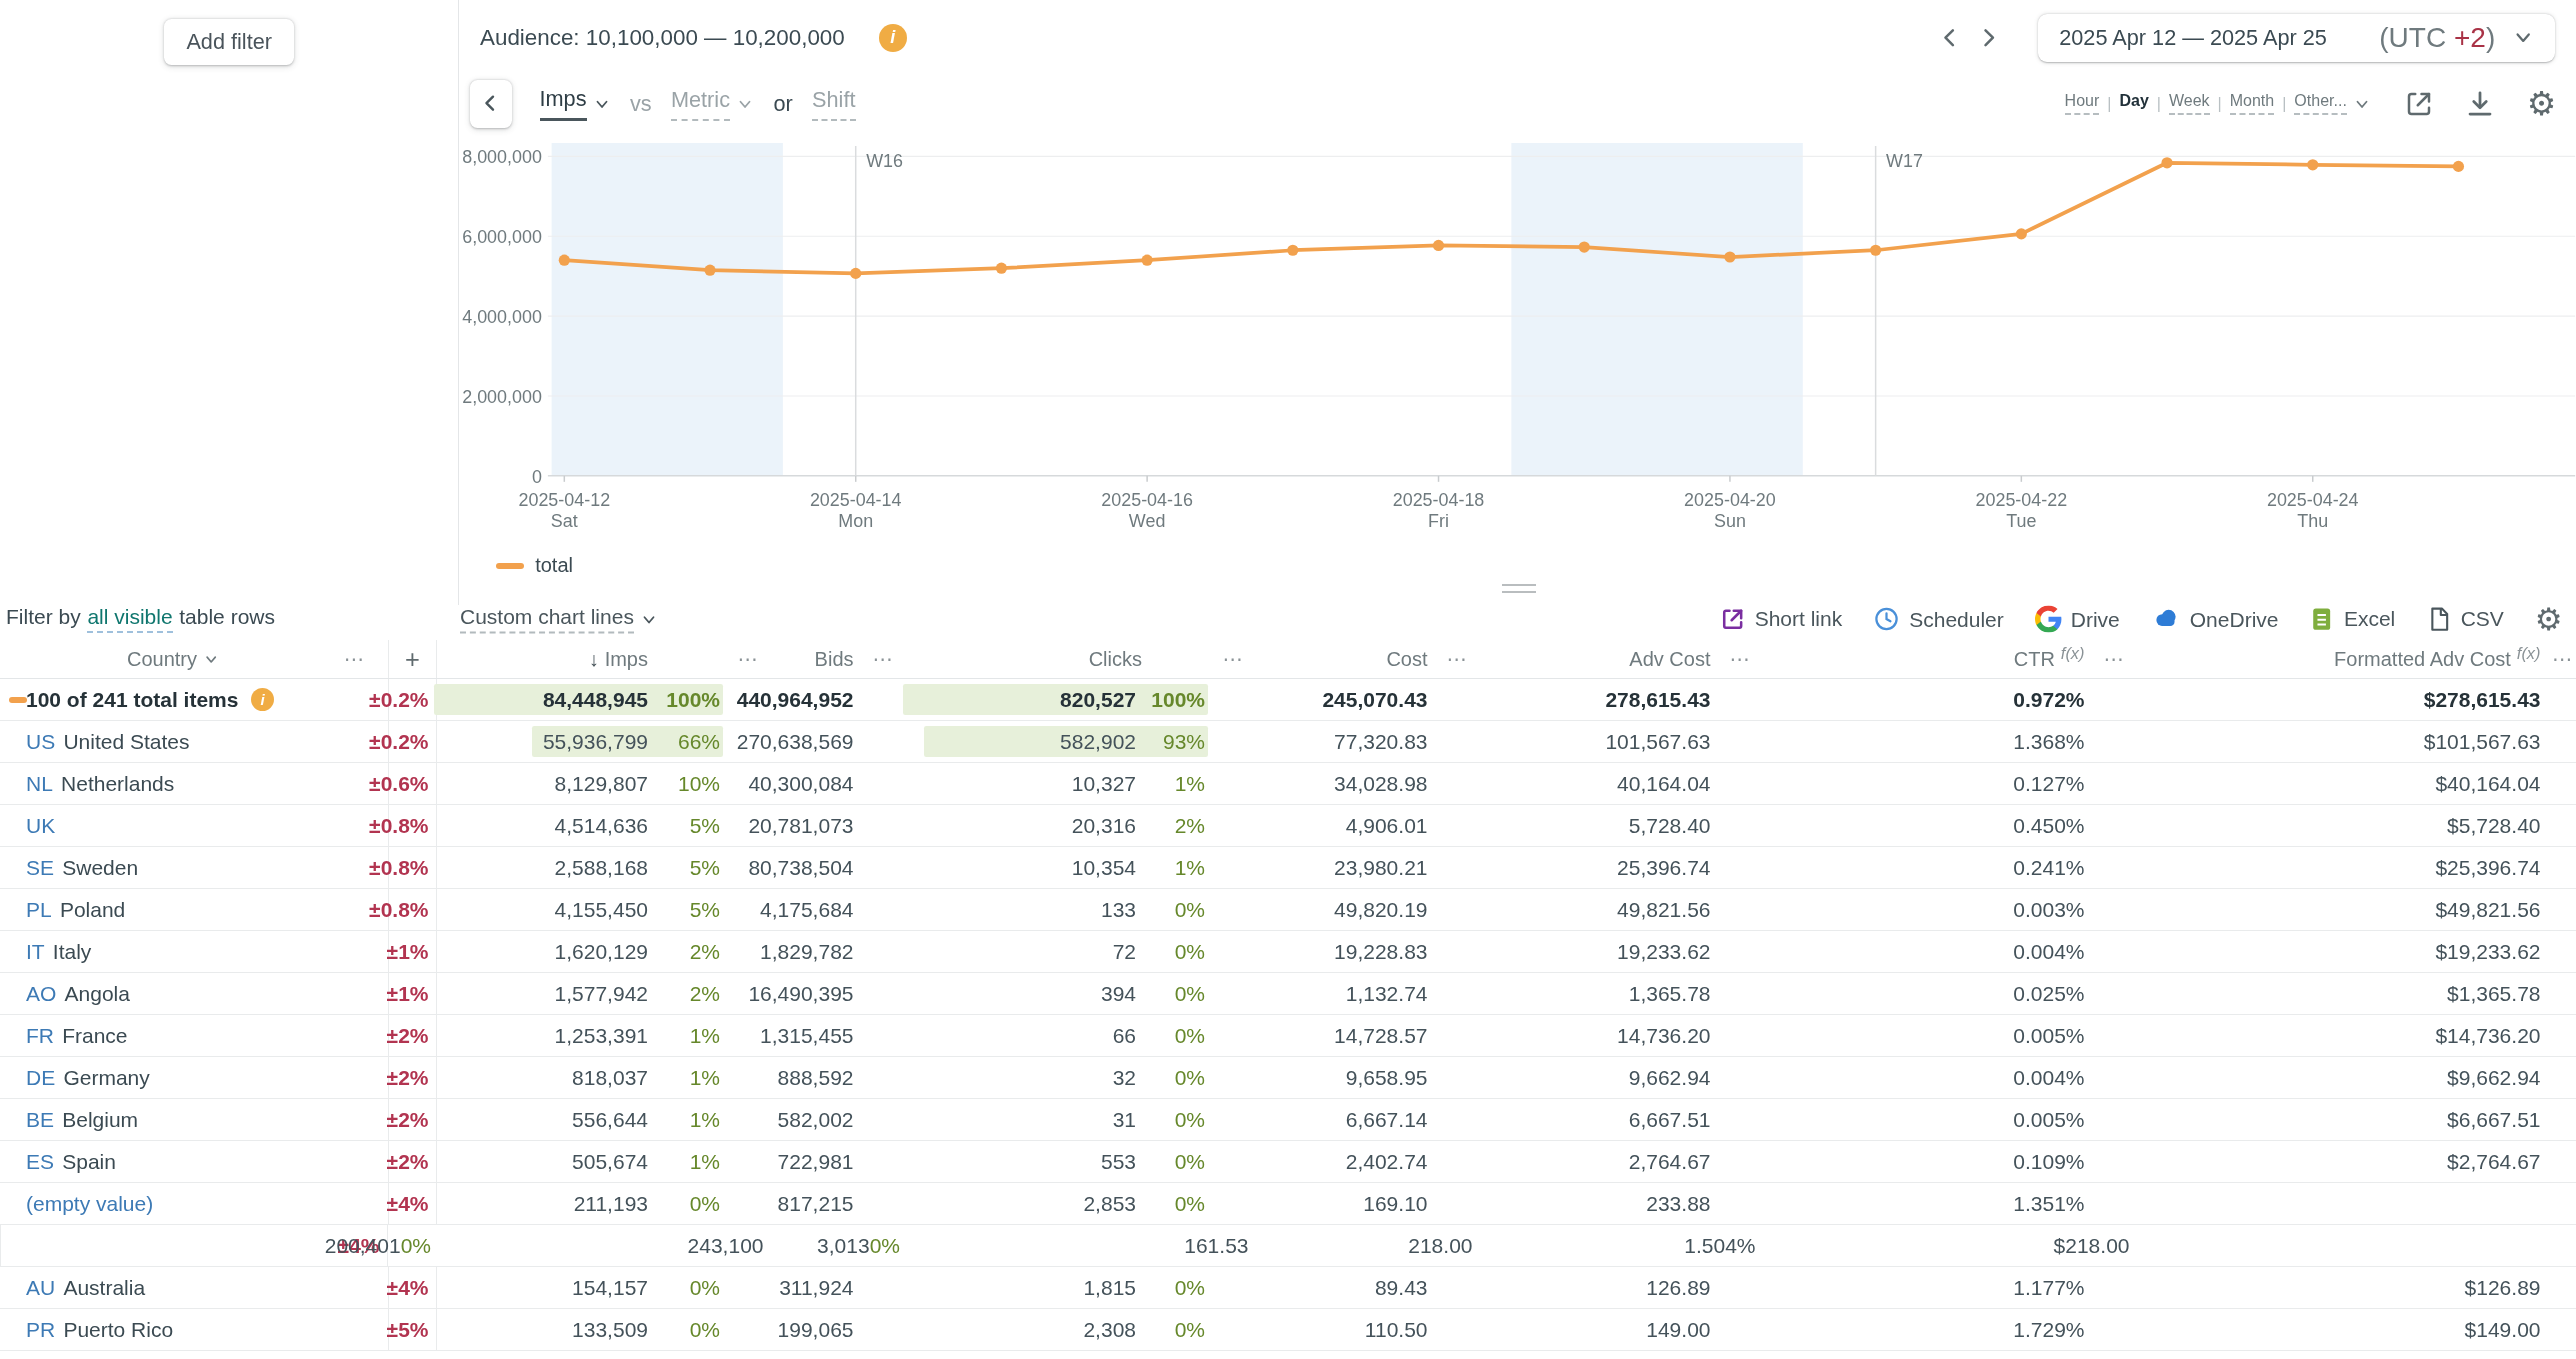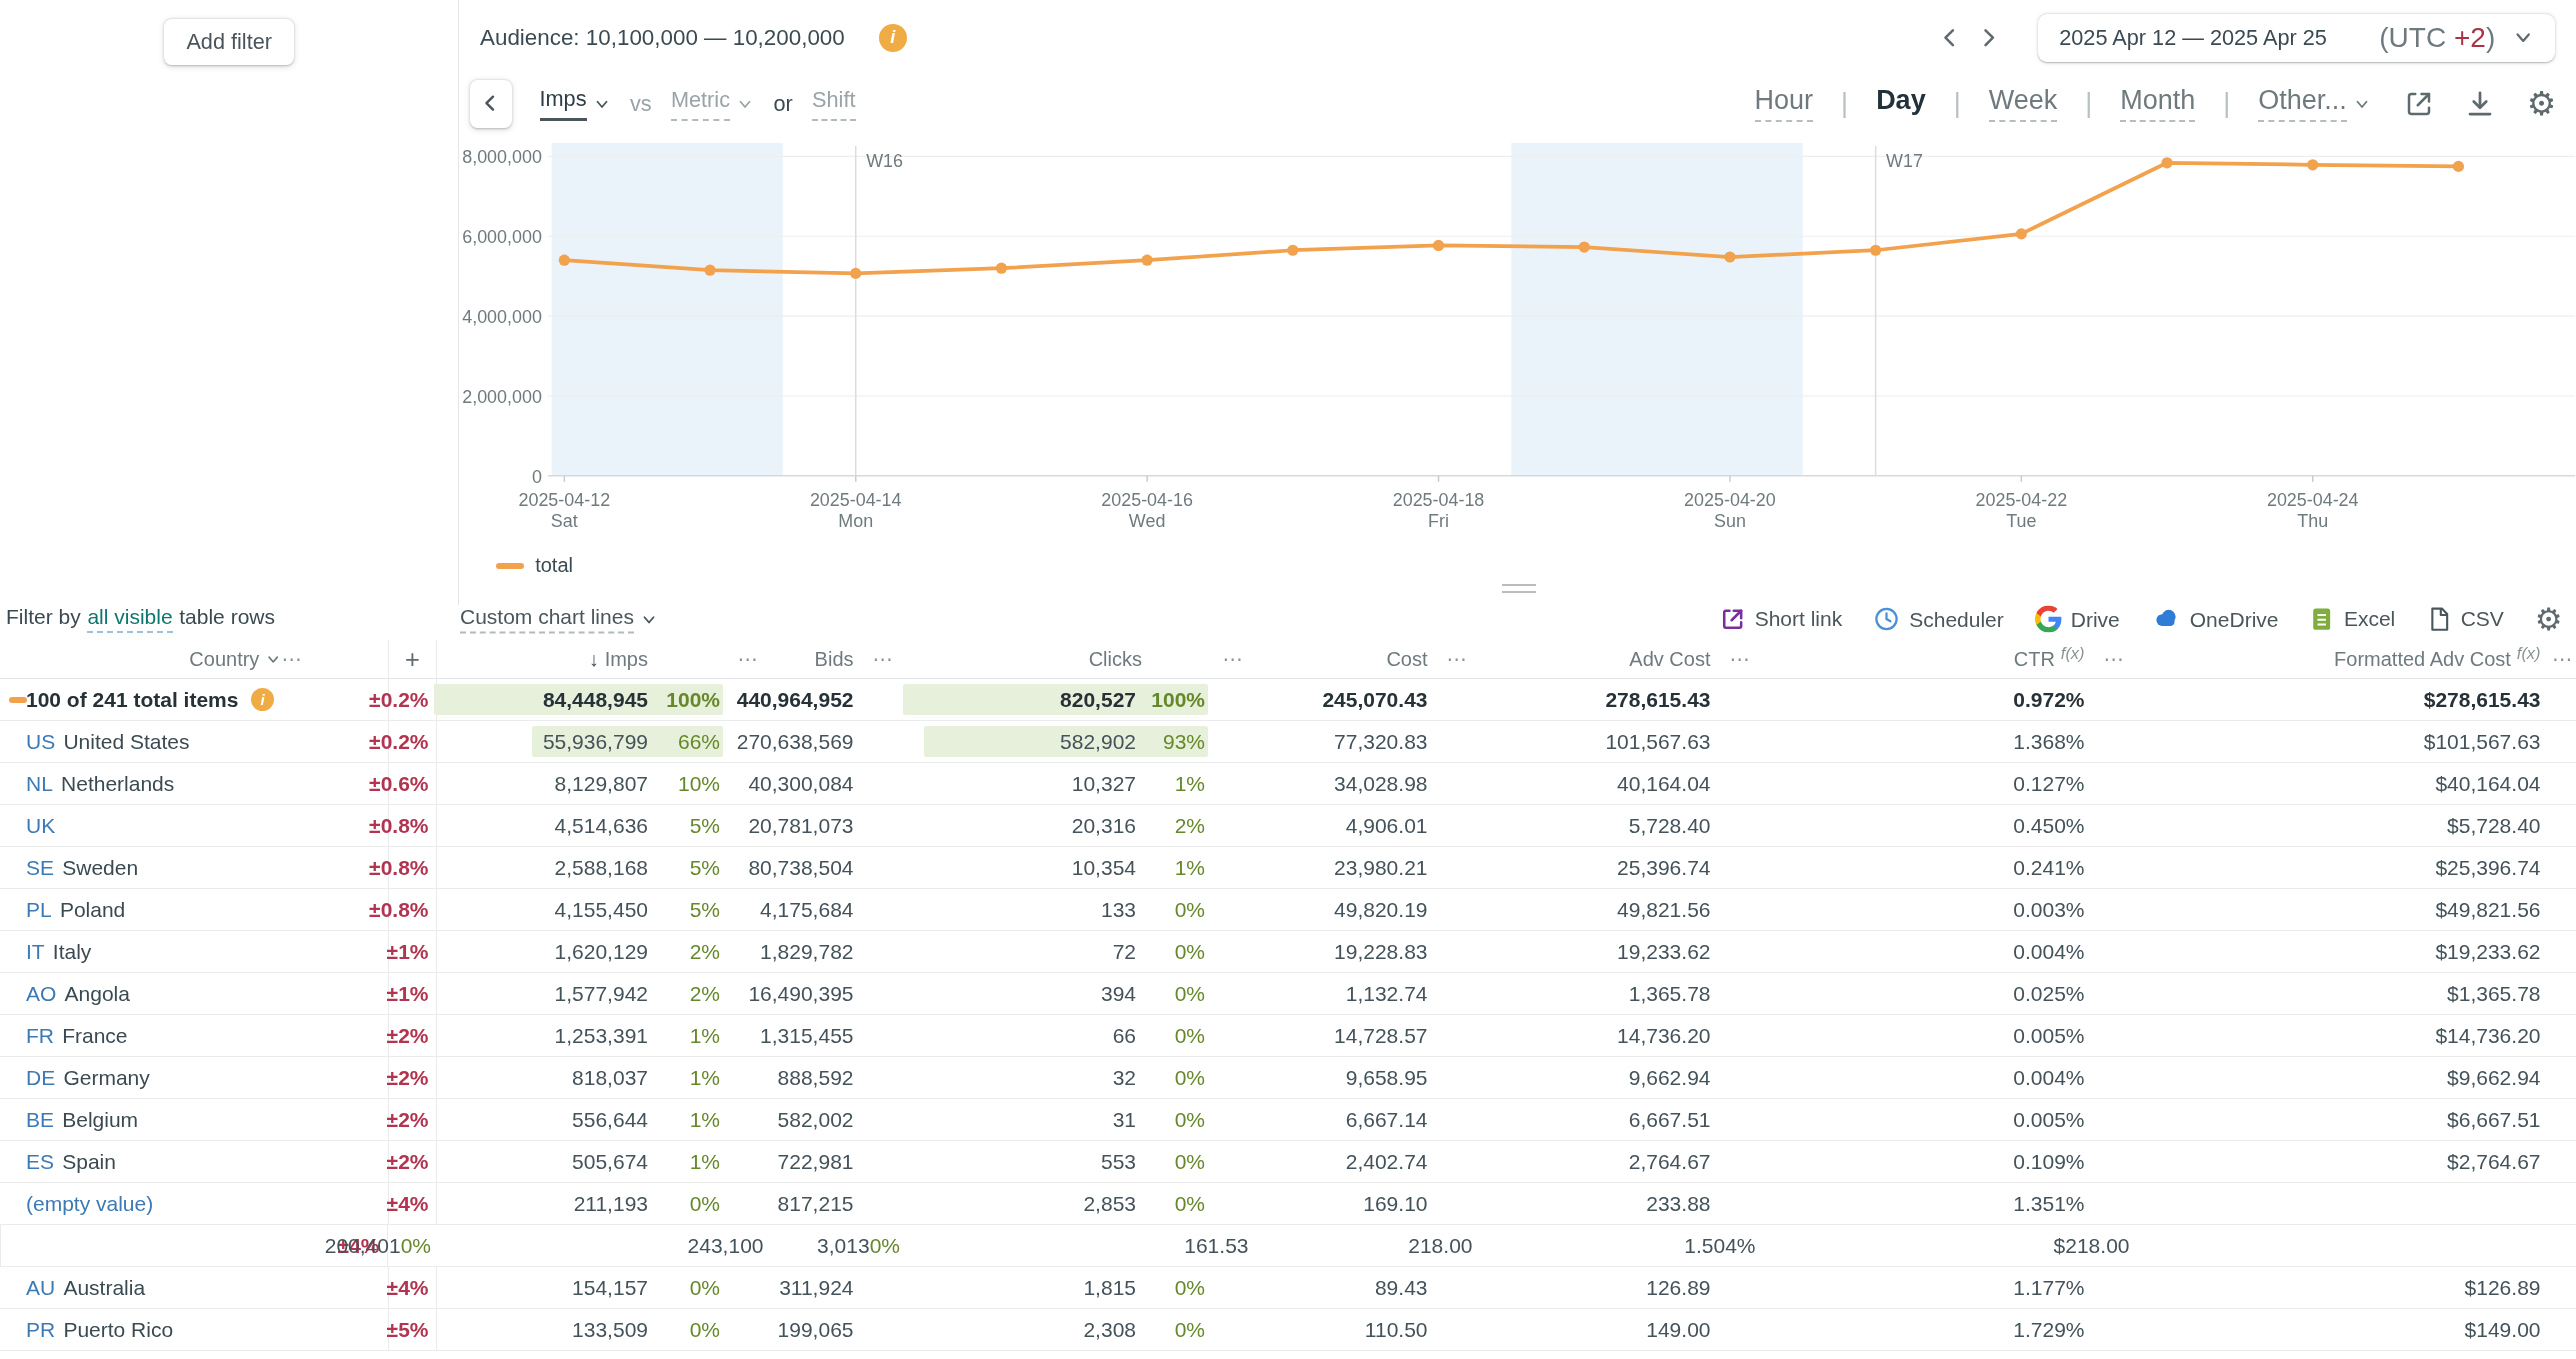--- a/index.html
+++ b/index.html
@@ -47,21 +47,21 @@
     box-shadow:0 0.7px 2.2px rgba(60,64,67,.3), 0 1.5px 6px rgba(60,64,67,.15);
     display:flex; align-items:center; justify-content:center; color:#4A565C; cursor:pointer;
   }
   .metric-ctls { display:flex; align-items:center; gap:19.4px; margin-left:28px; font-size:21.7px; }
   .ctl { display:flex; align-items:center; gap:6px; cursor:pointer; }
   .u-solid { border-bottom:3px solid #4A565C; padding-bottom:5.2px; color:#2F3E46; }
   .u-dash { border-bottom:2.2px dashed #B2BABD; padding-bottom:6px; }
   .dim { color:#9AA3A7; }
   .dark { color:#3B4A52; }
 
-  .gran { margin-left:auto; display:flex; align-items:center; gap:28px; font-size:27px; color:#6F7A7E; }
+  .gran { margin-left:auto; display:flex; align-items:center; gap:8px; font-size:16px; color:#6F7A7E; }
   .gran-item { cursor:pointer; border-bottom:2.2px dashed #B6BDC0; padding-bottom:3.7px; }
   .gran-item.selected { border-bottom:2.2px solid transparent; font-weight:bold; color:#22313A; cursor:default; }
   .gran-sep { color:#B9C0C3; }
   .icon-btns { display:flex; align-items:center; gap:25.4px; margin:0 16.4px 0 30px; }
   .icon-btn { background:none; border:none; color:#5F6A6E; cursor:pointer; display:flex; align-items:center; justify-content:center; width:36px; height:36px; }
   .gear-glyph { font-size:33px; line-height:1; color:#5F6A6E; }
 
   
   .chart-wrap { position:absolute; left:459px; top:134px; width:2117px; height:418px; }
   .legend { position:absolute; left:496px; top:554px; display:flex; align-items:center; gap:11.2px; font-size:20px; color:#3B4A52; }
@@ -81,21 +81,21 @@
   
   .table { position:absolute; left:0; right:0; top:640px; bottom:0; overflow:hidden; font-size:21px; }
   .thead, .tr {
     display:grid;
     grid-template-columns:388px 49px 289px 45px 90px 45px 305px 45px 179px 45px 238px 45px 329px 45px 411px 30px;
     align-items:center;
   }
   .thead { height:39px; color:#6F7A7E; font-size:20px; border-bottom:1.5px solid #E3E6E8; }
   .tr { height:42px; border-bottom:0.7px solid #E9EBEC; background:#fff; }
   .th, .td { white-space:nowrap; height:100%; display:flex; align-items:center; }
-  .th-country { padding-left:127px; justify-content:center; padding-right:22.4px; }
+  .th-country { padding-left:127px; justify-content:space-between; padding-right:22.4px; }
   .th-plus { justify-content:center; font-size:25.4px; color:#5F6A6E; border-left:0.7px solid #E9EBEC; border-right:0.7px solid #E9EBEC; cursor:pointer; }
   .th-num { justify-content:flex-end; padding-right:7.5px; }
   .th-menu { justify-content:center; color:#8A9296; letter-spacing:1.5px; cursor:pointer; }
   .sort-arrow { color:#4A565C; margin-right:6px; }
   .fx { font-style:italic; font-size:16.4px; color:#8A9296; transform:translateY(-6px); margin-left:6px; }
 
   .c-country { position:relative; padding-left:26px; gap:8.2px; cursor:pointer; }
   .row-marker { position:absolute; left:9px; top:50%; transform:translateY(-50%); width:18px; height:6px; border-radius:3px; }
   .code { color:#3D7AB5; }
   .cname { color:#3B4A52; }

